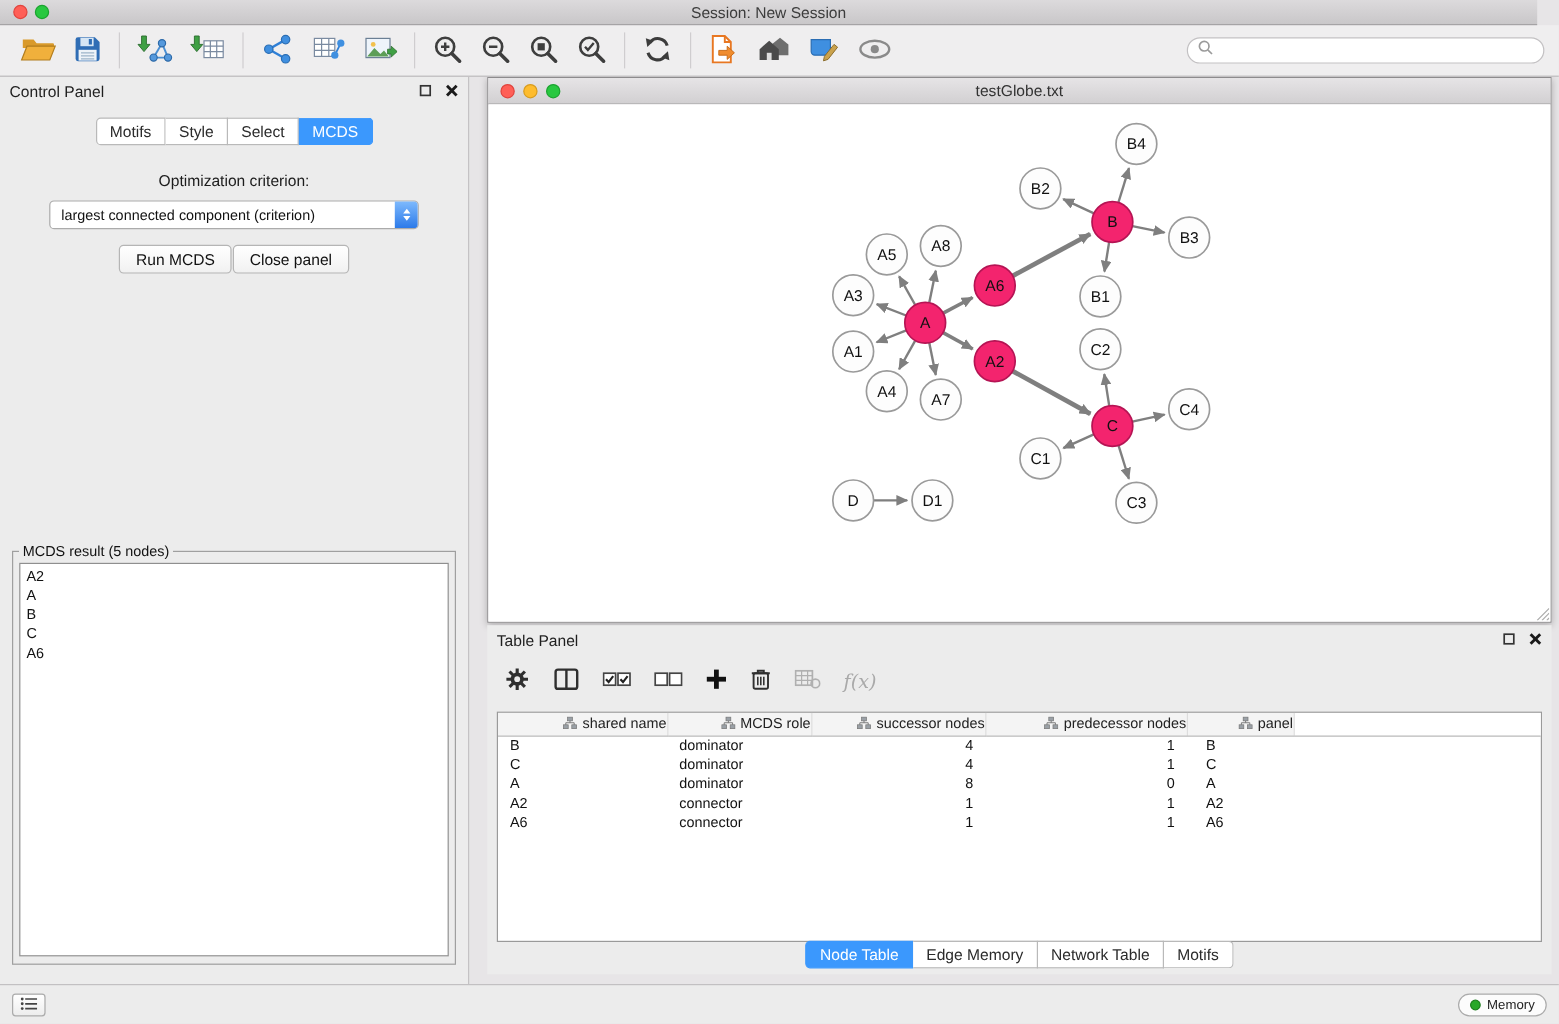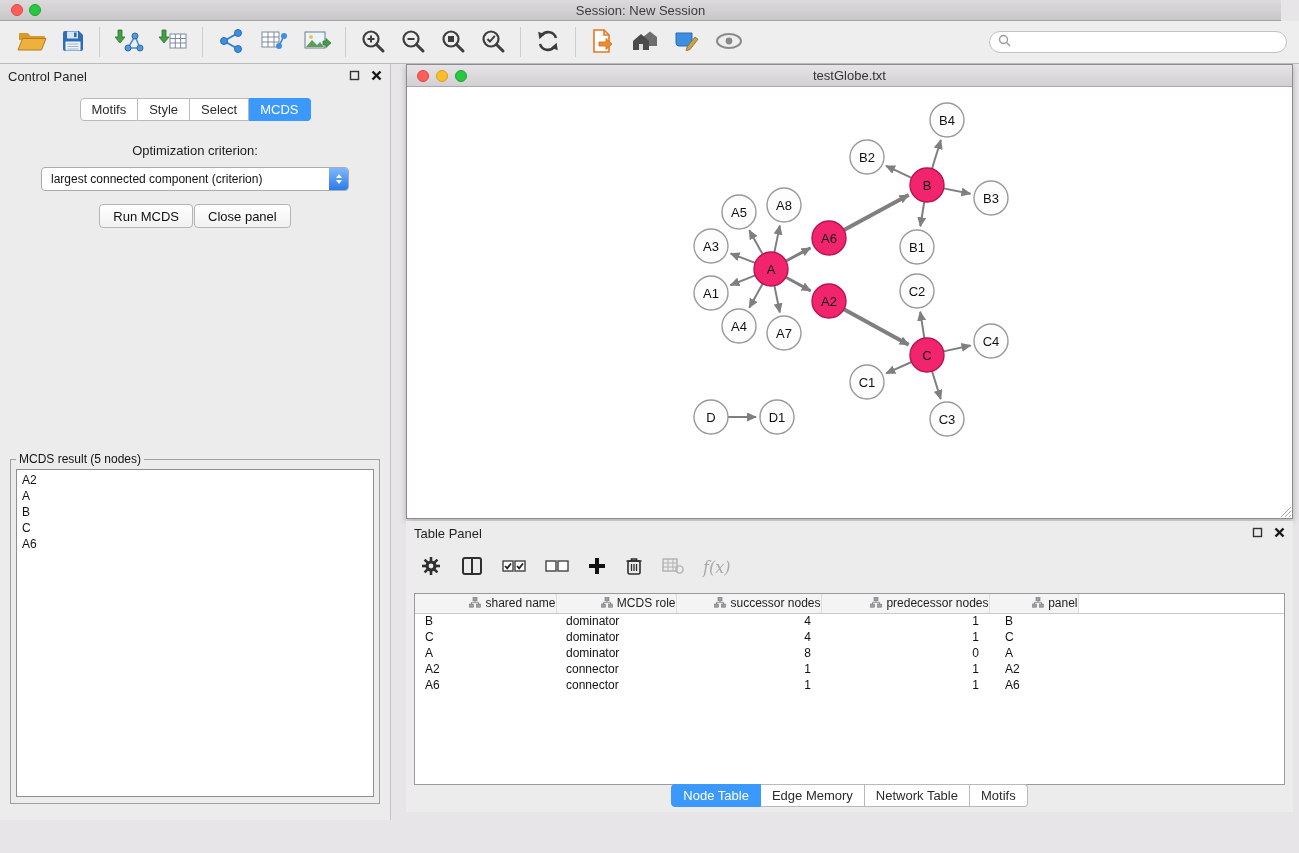--- a/index.html
+++ b/index.html
@@ -580,14 +580,30 @@
     <div class="tp-tabs-row">
         <div class="seg" id="tp-tabs">
           <button class="seg-tab active">Node Table</button>
           <button class="seg-tab">Edge Memory</button>
           <button class="seg-tab">Network Table</button>
           <button class="seg-tab">Motifs</button>
         </div>
       </div>
   </div>
 
+  <div class="status-bar">
+    <button class="sb-left-btn">
+        <span><svg width="14" height="11" viewBox="0 0 14 11">
+            <circle cx="1.5" cy="1.5" r="1.2" fill="#444"></circle>
+            <line x1="4" y1="1.5" x2="14" y2="1.5" stroke="#444" stroke-width="1.4"></line>
+            <circle cx="1.5" cy="5.5" r="1.2" fill="#444"></circle>
+            <line x1="4" y1="5.5" x2="14" y2="5.5" stroke="#444" stroke-width="1.4"></line>
+            <circle cx="1.5" cy="9.5" r="1.2" fill="#444"></circle>
+            <line x1="4" y1="9.5" x2="14" y2="9.5" stroke="#444" stroke-width="1.4"></line>
+          </svg></span>
+      </button>
+    <button class="memory-btn">
+      <span class="memory-dot"></span>
+      <span>Memory</span>
+    </button>
+  </div>
 
 </div>
 
 </body></html>

